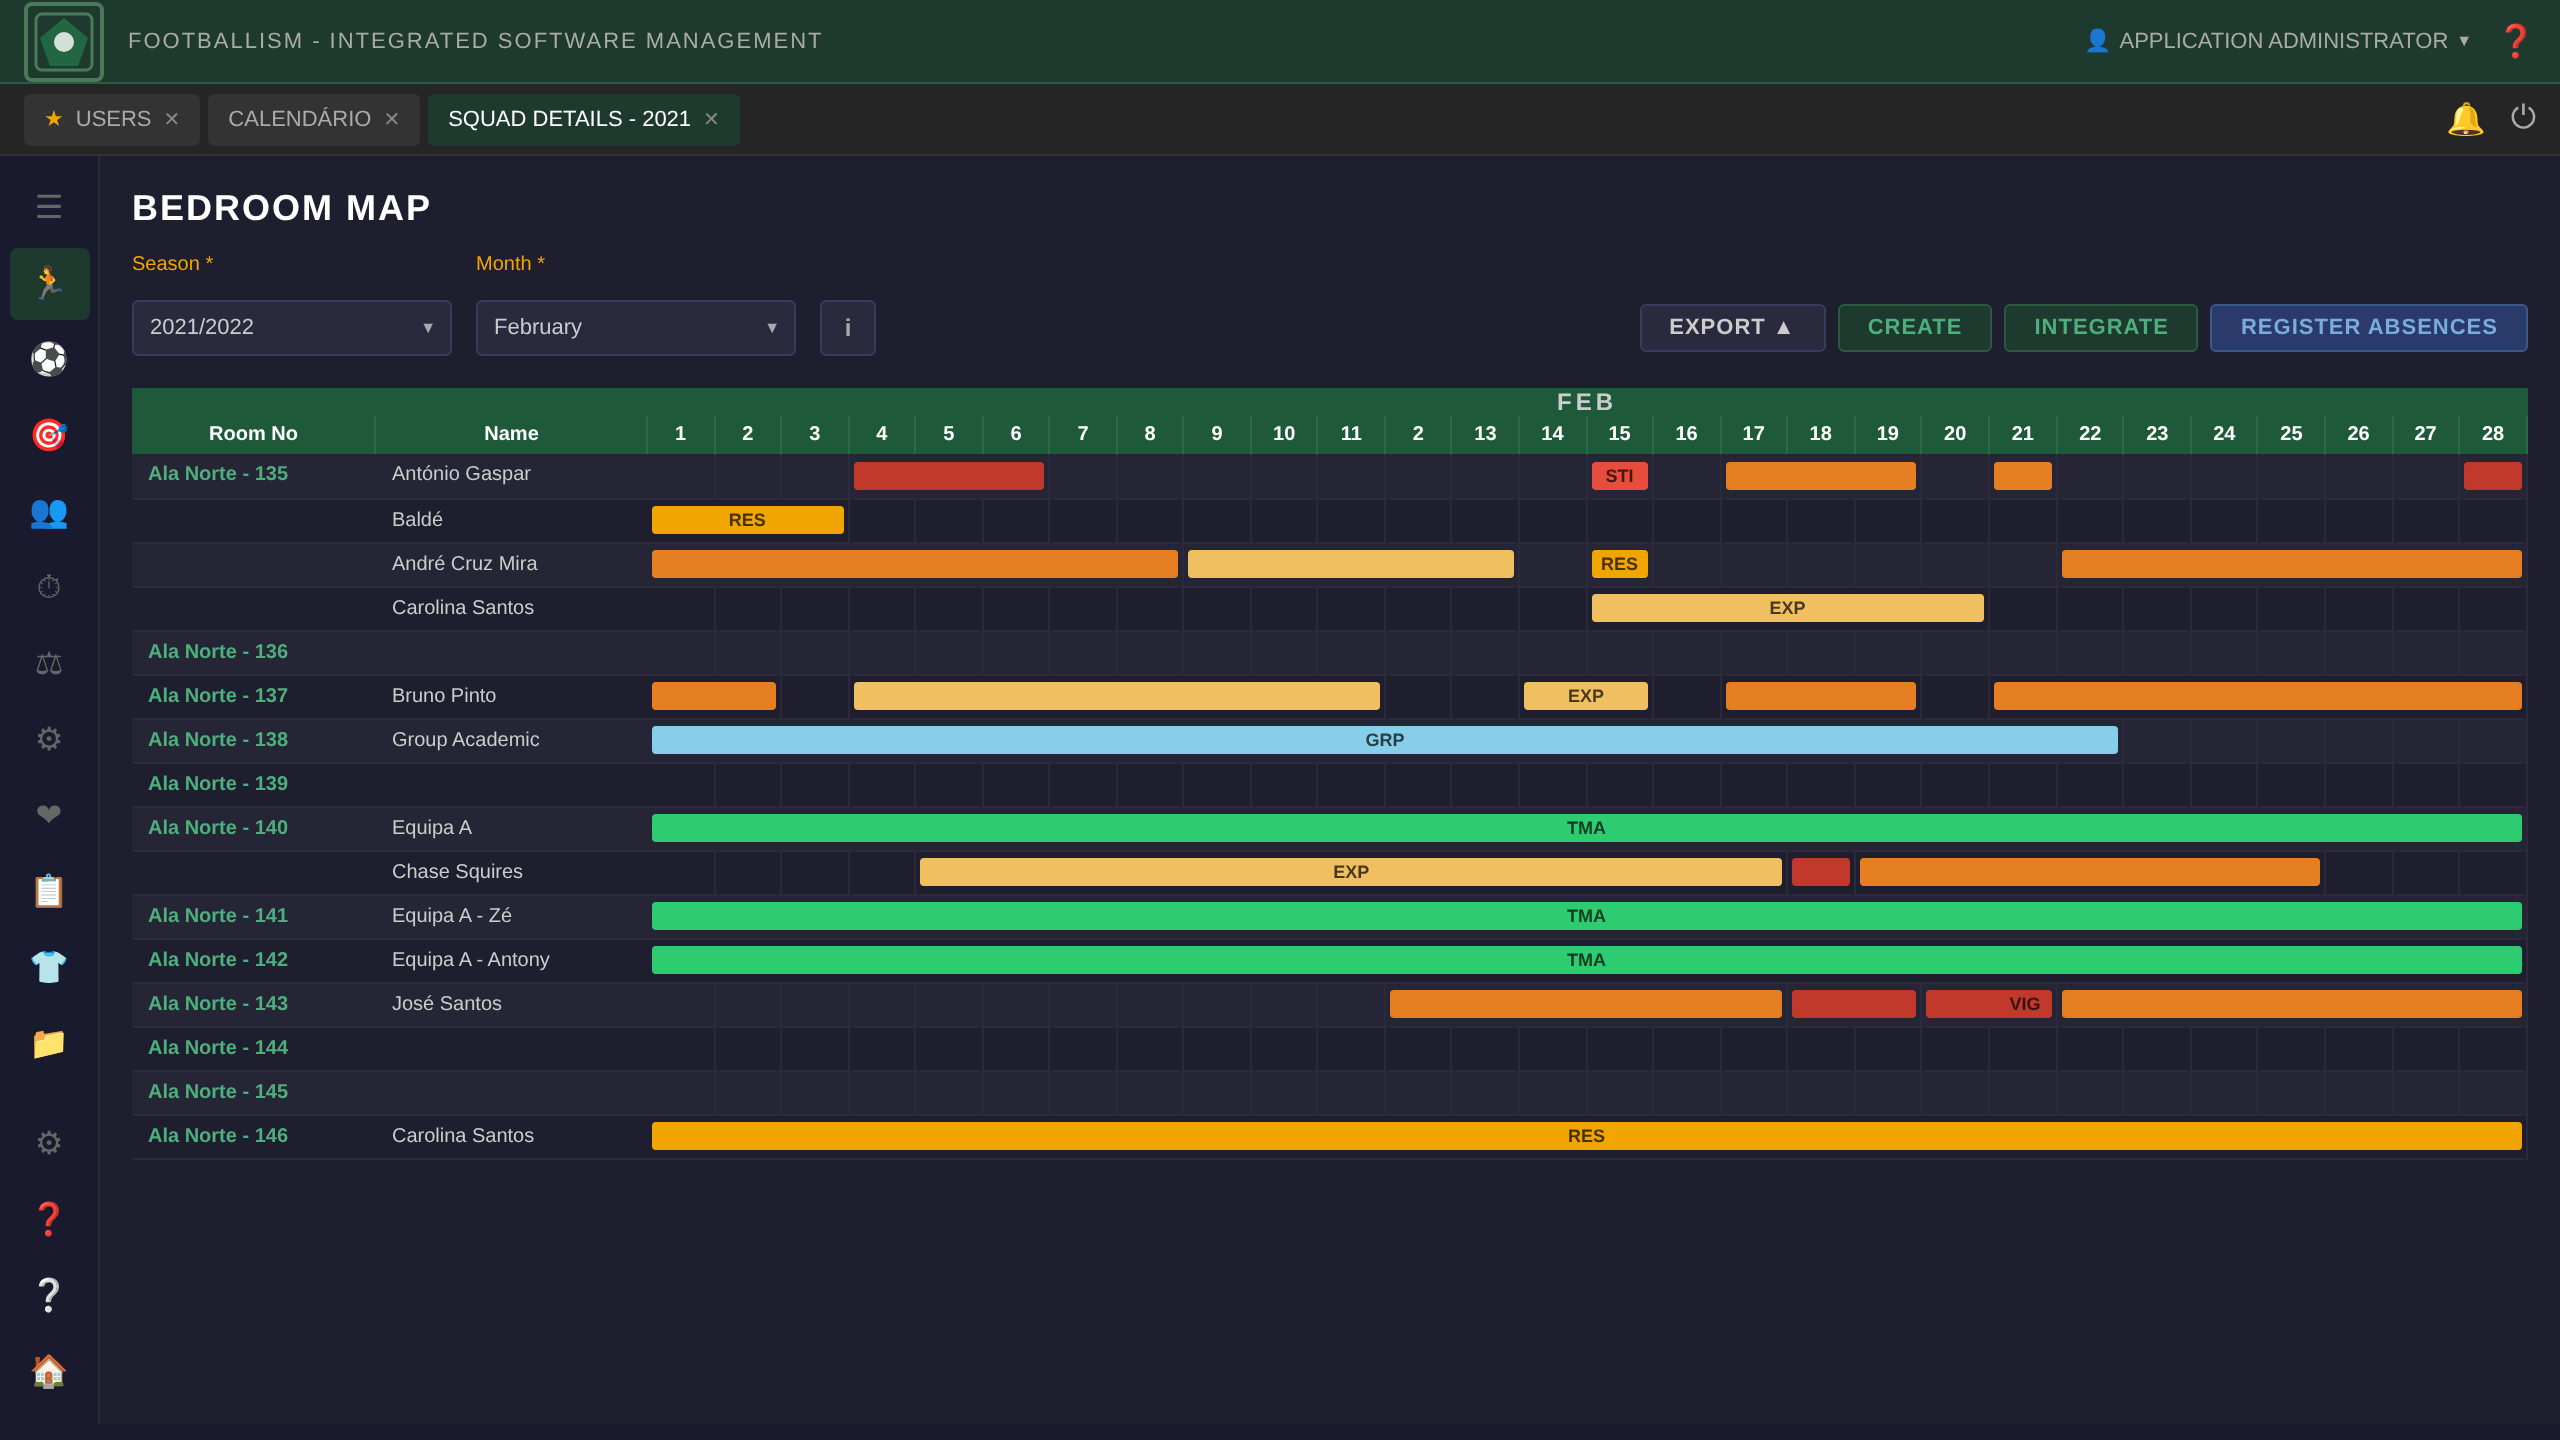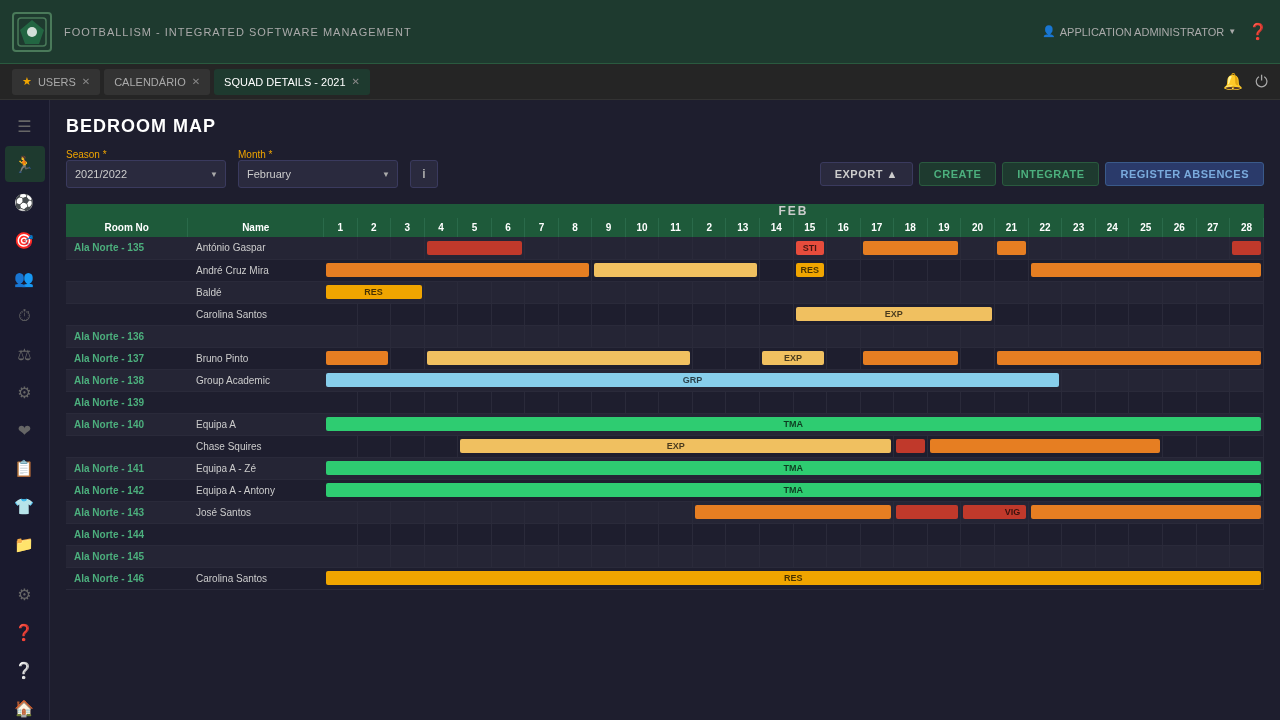--- a/index.html
+++ b/index.html
@@ -1,19 +1,19 @@
 <!DOCTYPE html>
 <html><head>
   <meta charset="utf-8">
   <style>
     * { box-sizing: border-box; margin: 0; padding: 0; }
     body { background: #1a1a2e; font-family: 'Segoe UI', Arial, sans-serif; color: #ccc; font-size: 12px; overflow: hidden; }
 
     
-    .topbar { background: #1e3a2f; height: 64px; display: flex; align-items: center; padding: 0 12px; border-bottom: 1px solid #2a5a3f; }
+    .topbar { background: #1e3a2f; height: 42px; display: flex; align-items: center; padding: 0 12px; border-bottom: 1px solid #2a5a3f; }
     .topbar-logo { width: 40px; height: 40px; background: #1e3a2f; border: 2px solid #4a7a5a; border-radius: 4px; display: flex; align-items: center; justify-content: center; margin-right: 12px; }
     .topbar-logo svg { width: 32px; height: 32px; }
     .topbar-title { color: #aaa; font-size: 11px; letter-spacing: 1px; flex: 1; }
     .topbar-right { display: flex; align-items: center; gap: 12px; }
     .admin-label { color: #aaa; font-size: 11px; display: flex; align-items: center; gap: 4px; cursor: pointer; }
     .admin-label .chevron { font-size: 8px; }
     .topbar-icon { color: #aaa; cursor: pointer; font-size: 16px; }
 
     
     .tabbar { background: #252525; height: 36px; display: flex; align-items: center; padding: 0 12px; border-bottom: 1px solid #333; gap: 4px; }
@@ -32,21 +32,21 @@
     .sidebar-item { width: 40px; height: 36px; display: flex; align-items: center; justify-content: center; cursor: pointer; border-radius: 4px; color: #666; font-size: 16px; }
     .sidebar-item:hover, .sidebar-item.active { color: #4caf7d; background: #1e3a2f; }
     .sidebar-bottom { margin-top: auto; }
 
     
     .content { flex: 1; overflow: auto; padding: 16px; background: #1e1e2e; }
 
     .page-title { font-size: 18px; font-weight: bold; color: #fff; margin-bottom: 12px; letter-spacing: 1px; }
 
     .filters-row { display: flex; align-items: flex-end; gap: 12px; margin-bottom: 16px; }
-    .filter-group { display: flex; flex-direction: column; gap: 0; }
+    .filter-group { display: flex; flex-direction: column; gap: 12px; }
     .filter-label { font-size: 10px; color: #f0a500; }
     .filter-label span { color: #f0a500; }
     .filter-select { background: #2a2a3e; border: 1px solid #3a3a5e; color: #ccc; padding: 4px 24px 4px 8px; height: 28px; border-radius: 3px; font-size: 11px; appearance: none; cursor: pointer; min-width: 160px; }
     .select-wrapper { position: relative; }
     .select-wrapper::after { content: '▼'; position: absolute; right: 8px; top: 50%; transform: translateY(-50%); font-size: 8px; color: #aaa; pointer-events: none; }
     .info-btn { width: 28px; height: 28px; background: #2a2a3e; border: 1px solid #3a3a5e; border-radius: 3px; display: flex; align-items: center; justify-content: center; cursor: pointer; color: #aaa; font-size: 12px; font-weight: bold; align-self: flex-end; }
 
     .action-btns { margin-left: auto; display: flex; gap: 6px; align-items: flex-end; padding-bottom: 2px; }
     .btn { padding: 5px 14px; border-radius: 3px; cursor: pointer; font-size: 11px; font-weight: bold; border: none; letter-spacing: 0.5px; }
     .btn-export { background: #2a2a3e; color: #ccc; border: 1px solid #3a3a5e; }
@@ -257,43 +257,20 @@
               <td class="day-cell"></td>
               <td class="day-cell"></td>
               <td class="day-cell"></td>
               <td class="day-cell"></td>
               <td class="day-cell" colspan="1">
                 <div class="bar" style="background: rgb(192, 57, 43);"></div>
               </td>
             </tr>
             <tr class="cal-row">
               <td class="room-cell"></td>
-              <td class="name-cell">André Cruz Mira</td>
-              <td class="day-cell" colspan="8">
-                <div class="bar" style="background: rgb(230, 126, 34);"></div>
-              </td>
-              <td class="day-cell" colspan="5">
-                <div class="bar" style="background: rgb(240, 192, 96);"></div>
-              </td>
-              <td class="day-cell"></td>
-              <td class="day-cell" colspan="1">
-                <div class="bar" style="background: rgb(240, 165, 0);">RES</div>
-              </td>
-              <td class="day-cell"></td>
-              <td class="day-cell"></td>
-              <td class="day-cell"></td>
-              <td class="day-cell"></td>
-              <td class="day-cell"></td>
-              <td class="day-cell"></td>
-              <td class="day-cell" colspan="7">
-                <div class="bar" style="background: rgb(230, 126, 34);"></div>
-              </td>
-            </tr>
-            <tr class="cal-row">
-              <td class="room-cell"></td>
               <td class="name-cell">Baldé</td>
               <td class="day-cell" colspan="3">
                 <div class="bar" style="background: rgb(240, 165, 0);">RES</div>
               </td>
               <td class="day-cell"></td>
               <td class="day-cell"></td>
               <td class="day-cell"></td>
               <td class="day-cell"></td>
               <td class="day-cell"></td>
               <td class="day-cell"></td>
@@ -309,20 +286,43 @@
               <td class="day-cell"></td>
               <td class="day-cell"></td>
               <td class="day-cell"></td>
               <td class="day-cell"></td>
               <td class="day-cell"></td>
               <td class="day-cell"></td>
               <td class="day-cell"></td>
               <td class="day-cell"></td>
               <td class="day-cell"></td>
               <td class="day-cell"></td>
+            </tr>
+            <tr class="cal-row">
+              <td class="room-cell"></td>
+              <td class="name-cell">André Cruz Mira</td>
+              <td class="day-cell" colspan="8">
+                <div class="bar" style="background: rgb(230, 126, 34);"></div>
+              </td>
+              <td class="day-cell" colspan="5">
+                <div class="bar" style="background: rgb(240, 192, 96);"></div>
+              </td>
+              <td class="day-cell"></td>
+              <td class="day-cell" colspan="1">
+                <div class="bar" style="background: rgb(240, 165, 0);">RES</div>
+              </td>
+              <td class="day-cell"></td>
+              <td class="day-cell"></td>
+              <td class="day-cell"></td>
+              <td class="day-cell"></td>
+              <td class="day-cell"></td>
+              <td class="day-cell"></td>
+              <td class="day-cell" colspan="7">
+                <div class="bar" style="background: rgb(230, 126, 34);"></div>
+              </td>
             </tr>
             <tr class="cal-row">
               <td class="room-cell"></td>
               <td class="name-cell">Carolina Santos</td>
               <td class="day-cell"></td>
               <td class="day-cell"></td>
               <td class="day-cell"></td>
               <td class="day-cell"></td>
               <td class="day-cell"></td>
               <td class="day-cell"></td>

